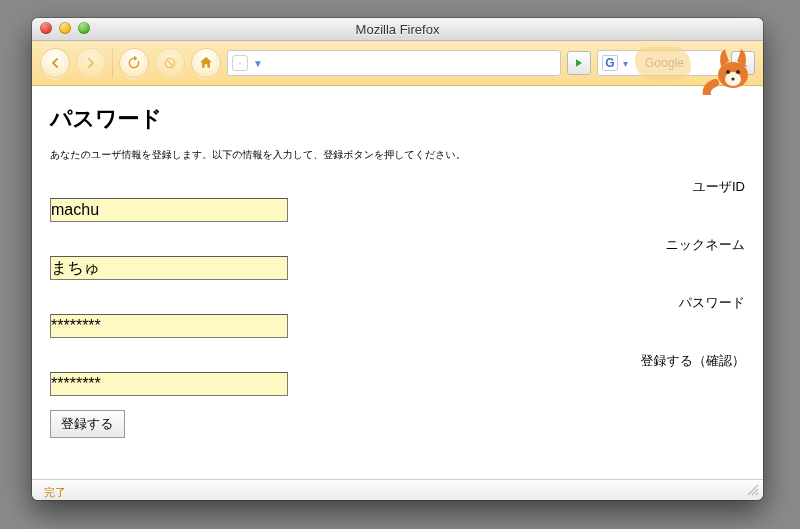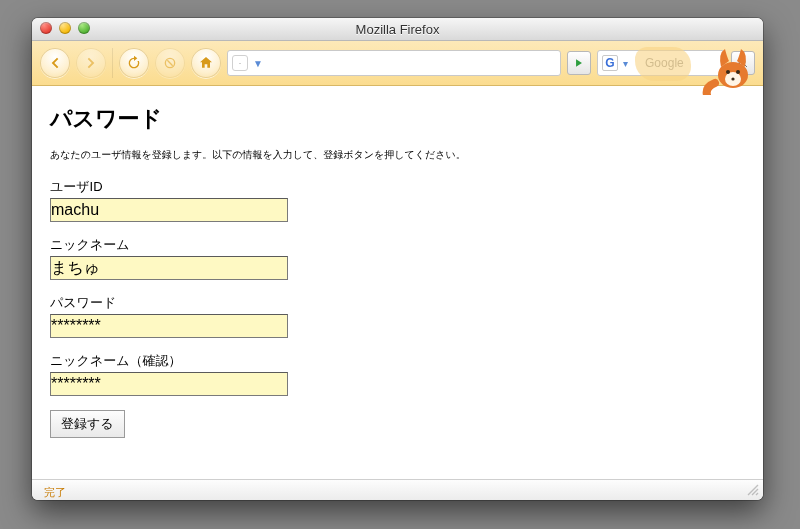--- a/index.html
+++ b/index.html
@@ -29,21 +29,21 @@
   .gicon{width:14px;height:14px;display:flex;align-items:center;justify-content:center;font-weight:bold;font-size:12px;color:#3a6fd8;border:1px solid #c9c9c9;border-radius:2px;background:#fff;}
   .srch{flex:1;color:#9a9a9a;font-size:12px;margin-left:12px;}
   .mag{width:22px;height:22px;background:linear-gradient(#fff,#e6e6e6);border:1px solid #b8b8b8;border-radius:3px;display:flex;align-items:center;justify-content:center;cursor:pointer;}
   .mag svg{width:12px;height:12px;stroke:#777;fill:none;stroke-width:2;}
   .fox{position:absolute;right:4px;top:-2px;width:60px;height:56px;pointer-events:none;}
   
   .content{flex:1;overflow:auto;padding:14px 18px;}
   h1{font-size:22px;font-weight:bold;margin:4px 0 14px;color:#000;}
   .intro{margin:0 0 16px;color:#000;font-size:10px;}
   .fld{margin-bottom:14px;}
-  .lbl{display:block;margin-bottom:2px;color:#000;font-size:13px;}
+  .lbl{display:block;margin-bottom:2px;color:#000;font-size:13px;text-align:right;}
   .inp{width:236px;padding:2px 0;font-size:16px;border:1px solid #7a7a7a;border-top-color:#5a5a5a;background:#fef9c3;font-family:inherit;}
   .submit{padding:4px 10px;font-size:13px;background:linear-gradient(#fdfdfd,#e9e9e9);border:1px solid #9a9a9a;cursor:pointer;font-family:Liberation Mono, monospace;}
   
   .status{height:20px;background:linear-gradient(#fdfdfd,#ececec);border-top:1px solid #cfcfcf;display:flex;align-items:flex-end;padding:0 12px;font-size:11px;color:#c77a00;}
   .resize{position:absolute;right:3px;bottom:3px;width:14px;height:14px;opacity:.5;}
 
   
   .blob{position:absolute;width:56px;height:34px;top:6px;right:72px;background:#f8d486;border-radius:12px 18px 14px 20px;opacity:.6;pointer-events:none;}
 </style>
 </head>
@@ -138,21 +138,21 @@
         <label class="lbl">ニックネーム</label>
         <input class="inp" type="text" value="まちゅ" style="">
       </div>
 
       <div class="fld">
         <label class="lbl">パスワード</label>
         <input class="inp" type="text" value="********" style="">
       </div>
 
       <div class="fld">
-        <label class="lbl">ニックネーム（確認）</label>
+        <label class="lbl">登録する（確認）</label>
         <input class="inp" type="text" value="********" style="">
       </div>
 
       <button class="submit">登録する</button>
     </div>
 
     <div class="status">
       <span>完了</span>
     </div>
 

